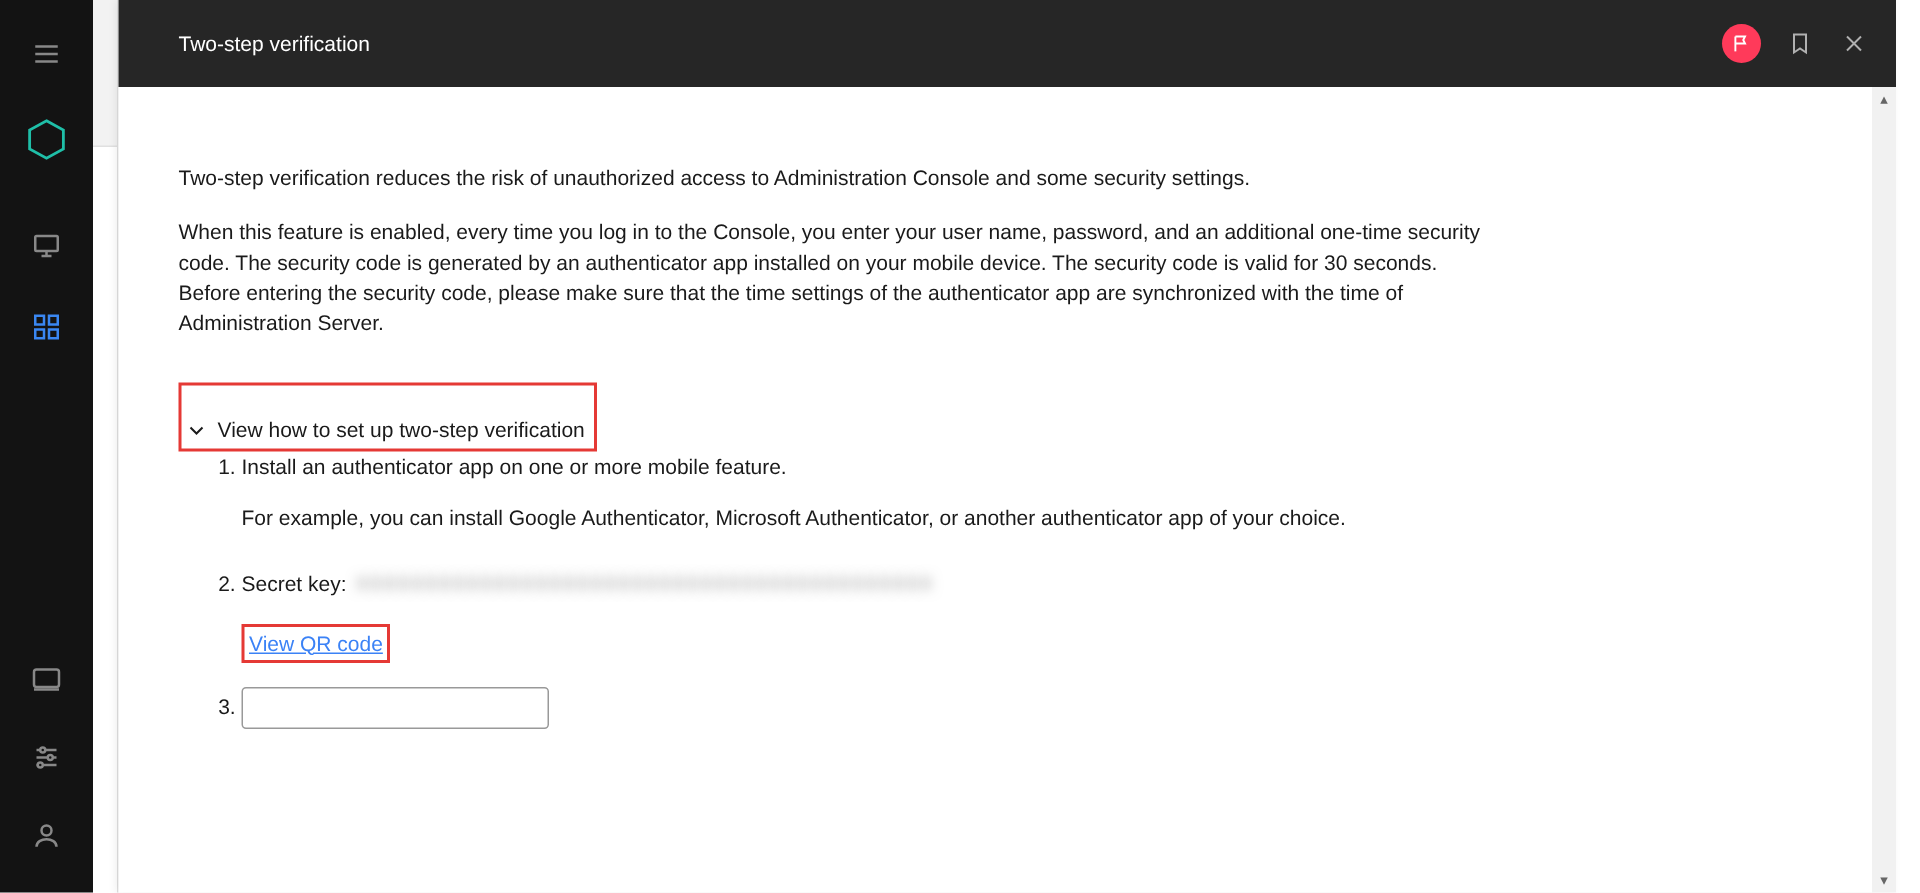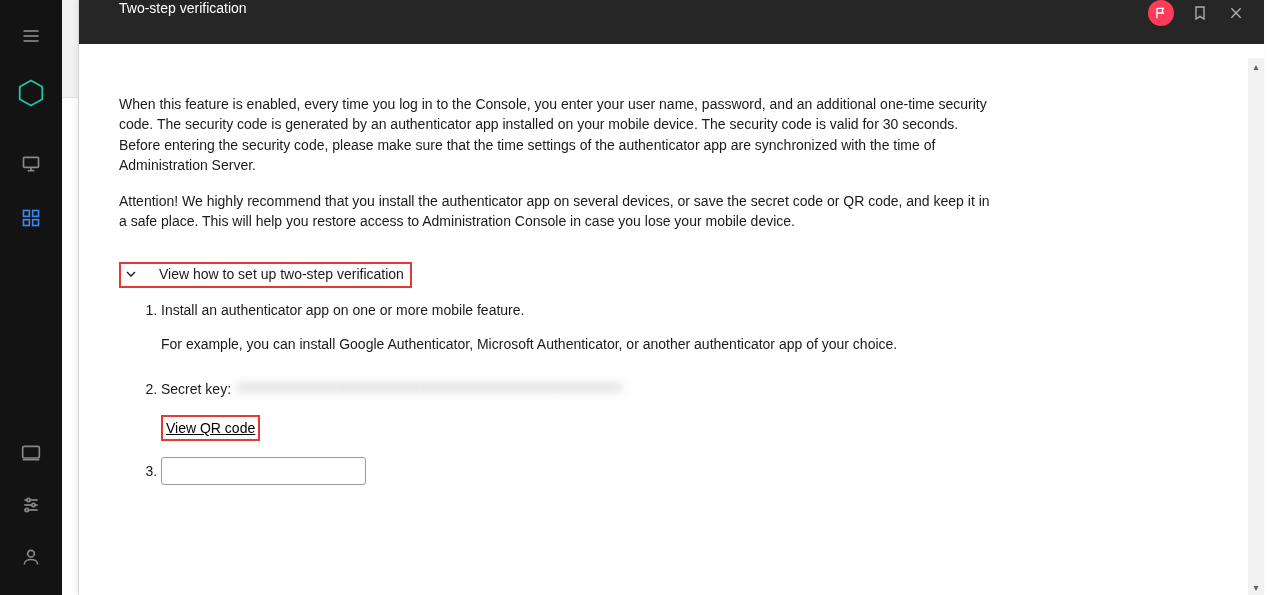--- a/index.html
+++ b/index.html
@@ -62,24 +62,25 @@
       position: absolute;
       left: 79px; top: 0;
       width: 1185px; height: 595px;
       background: #fff;
       display: flex;
       flex-direction: column;
       box-shadow: -2px 0 6px rgba(0,0,0,.08);
     }
 
     .panel-header {
-      height: 44px;
+      height: 58px;
       background: #262626;
       color: #fff;
       display: flex;
+      align-items: center;
       padding: 0 40px 0 40px;
       font-size: 14px;
       position: relative;
     }
     .panel-header .title { flex: 0 0 auto; }
     .panel-header .hdr-right {
       position: absolute;
       right: 18px;
       display: flex;
       align-items: center;
@@ -104,25 +105,24 @@
       flex: 1;
       padding: 50px 40px 20px 40px;
       overflow: auto;
       line-height: 1.45;
     }
     .panel-body p { margin-bottom: 16px; max-width: 880px; }
 
     .expander {
       display: inline-flex;
       align-items: center;
-      gap: 20px;
+      gap: 6px;
       border: 2px solid #e53935;
-      padding: 0 6px 2px 2px;
+      padding: 19px 6px 2px 2px;
       margin-top: 14px;
-      margin-bottom: 12px;
       cursor: pointer;
       font-size: 14px;
     }
     .expander svg { width: 16px; height: 16px; }
 
     ol.steps {
       padding-left: 42px;
       max-width: 920px;
     }
     ol.steps li { margin-bottom: 4px; }
@@ -132,21 +132,21 @@
     .secret-blur {
       color: transparent;
       text-shadow: 0 0 8px rgba(80,80,80,.6);
       letter-spacing: 0.5px;
       user-select: none;
       font-size: 13px;
     }
 
     .link-box {
       display: inline-block;
-      color: #000000;
+      color: #3b82f6;
       border: 2px solid #e53935;
       padding: 1px 3px;
       text-decoration: underline;
       cursor: pointer;
       margin-bottom: 4px;
     }
 
     .code-input {
       width: 205px;
       height: 28px;
@@ -255,22 +255,22 @@
         <svg viewBox="0 0 24 24" fill="none" stroke="currentColor" stroke-width="2">
           <line x1="5" y1="5" x2="19" y2="19"></line>
             <line x1="19" y1="5" x2="5" y2="19"></line>
         </svg>
       </div>
     </div>
   </div>
 
   <div class="panel-body">
 
+    <p>Two-step verification reduces the risk of unauthorized access to Administration Console and some security settings.</p>
     <p>When this feature is enabled, every time you log in to the Console, you enter your user name, password, and an additional one-time security code. The security code is generated by an authenticator app installed on your mobile device. The security code is valid for 30 seconds. Before entering the security code, please make sure that the time settings of the authenticator app are synchronized with the time of Administration Server.</p>
-    <p>Attention! We highly recommend that you install the authenticator app on several devices, or save the secret code or QR code, and keep it in a safe place. This will help you restore access to Administration Console in case you lose your mobile device.</p>
 
     <div class="expander">
       <svg viewBox="0 0 24 24" fill="none" stroke="currentColor" stroke-width="2">
         <polyline points="6 9 12 15 18 9"></polyline>
       </svg>
       <span>View how to set up two-step verification</span>
     </div>
 
     <ol class="steps">
       <li>

